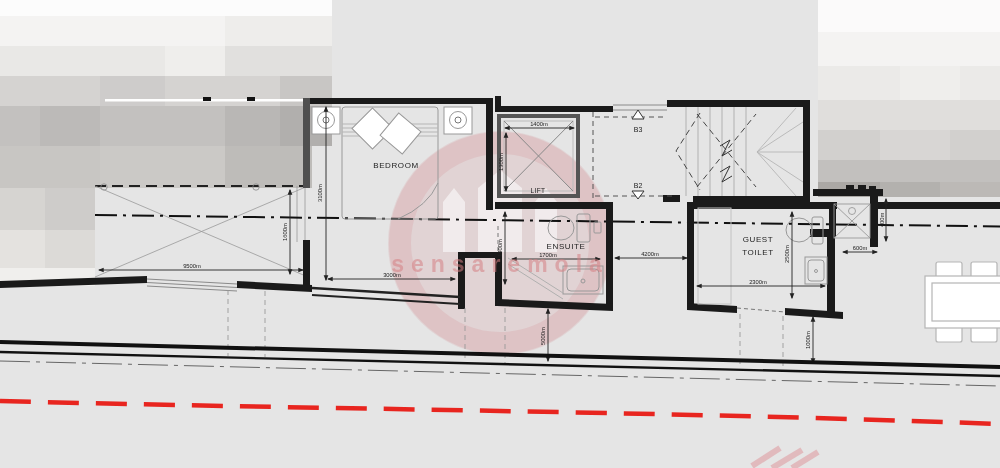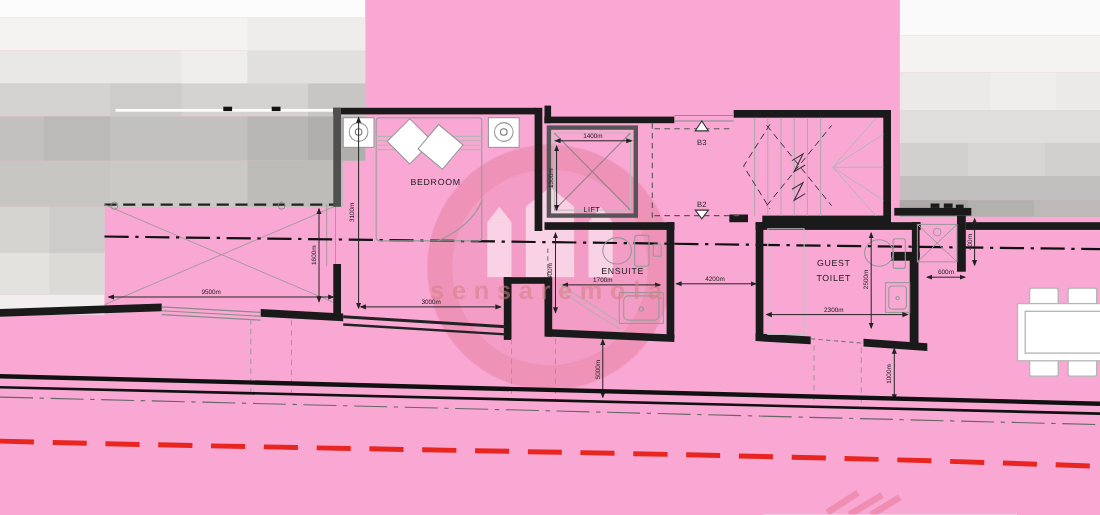--- a/index.html
+++ b/index.html
@@ -1,16 +1,16 @@
 <!DOCTYPE html>
 <html><head>
 <meta charset="utf-8">
 <style>
   html,body{margin:0;padding:0;background:#ffffff;}
-  .stage{position:relative;width:1000px;height:468px;overflow:hidden;background:#f9a8d4;}
+  .stage{position:relative;width:1000px;height:468px;overflow:hidden;background:#e5e5e5;}
   svg text{font-family:"Liberation Sans","DejaVu Sans",sans-serif;}
   .dimtext{font-size:5.8px;fill:#222;}
   .roomtext{font-size:8px;fill:#222;letter-spacing:0.6px;}
   .markertext{font-size:7px;fill:#222;}
   .lifttext{font-size:6.5px;fill:#222;letter-spacing:0.4px;}
   .wmtext{font-size:23px;letter-spacing:7px;fill:rgba(214,128,132,0.55);font-weight:bold;}
 </style>
 </head>
 <body>
 

